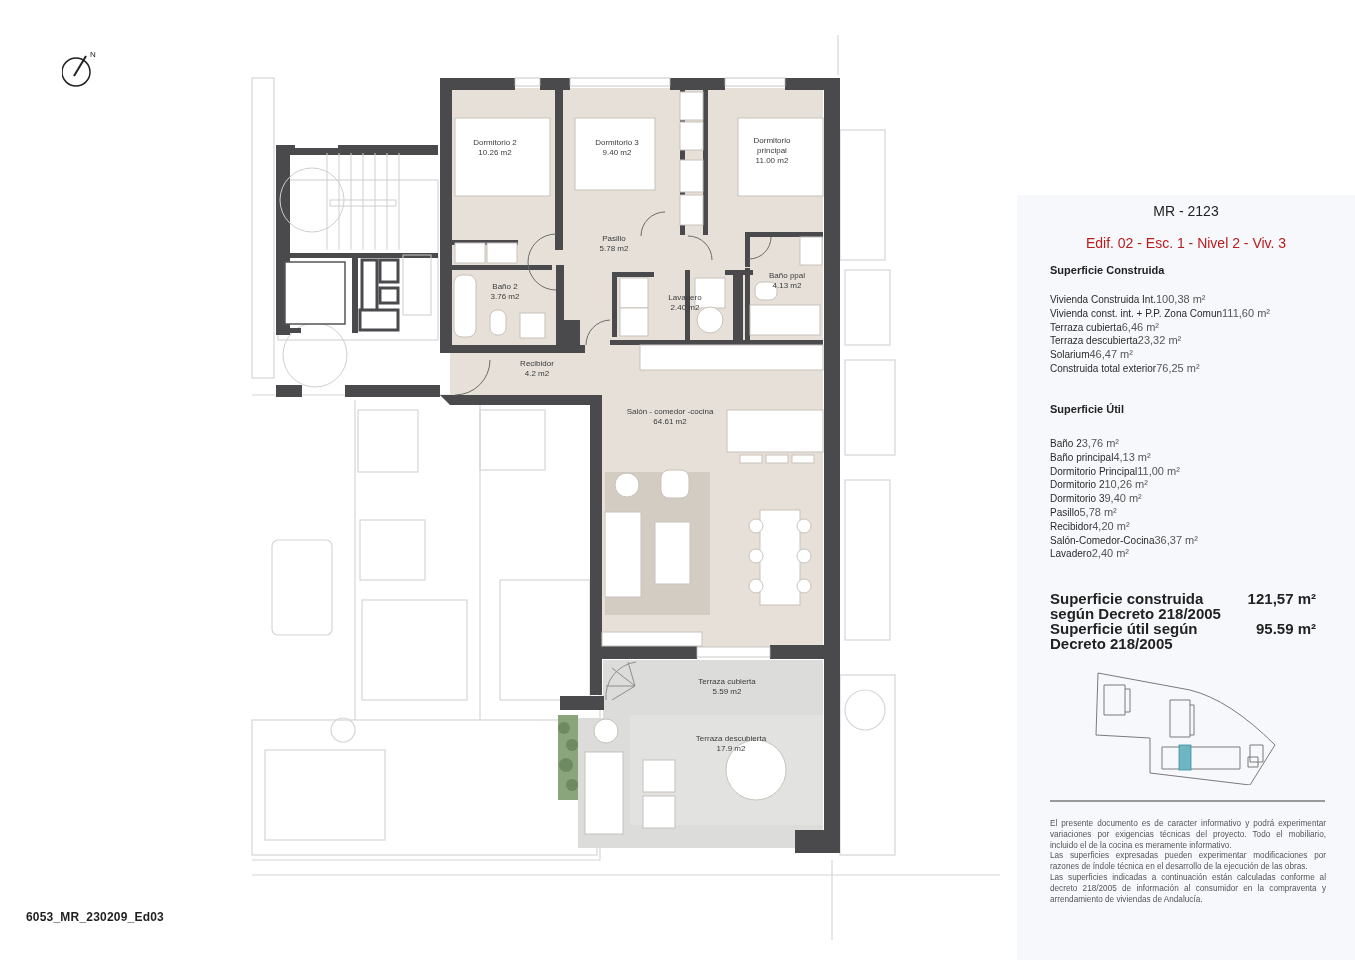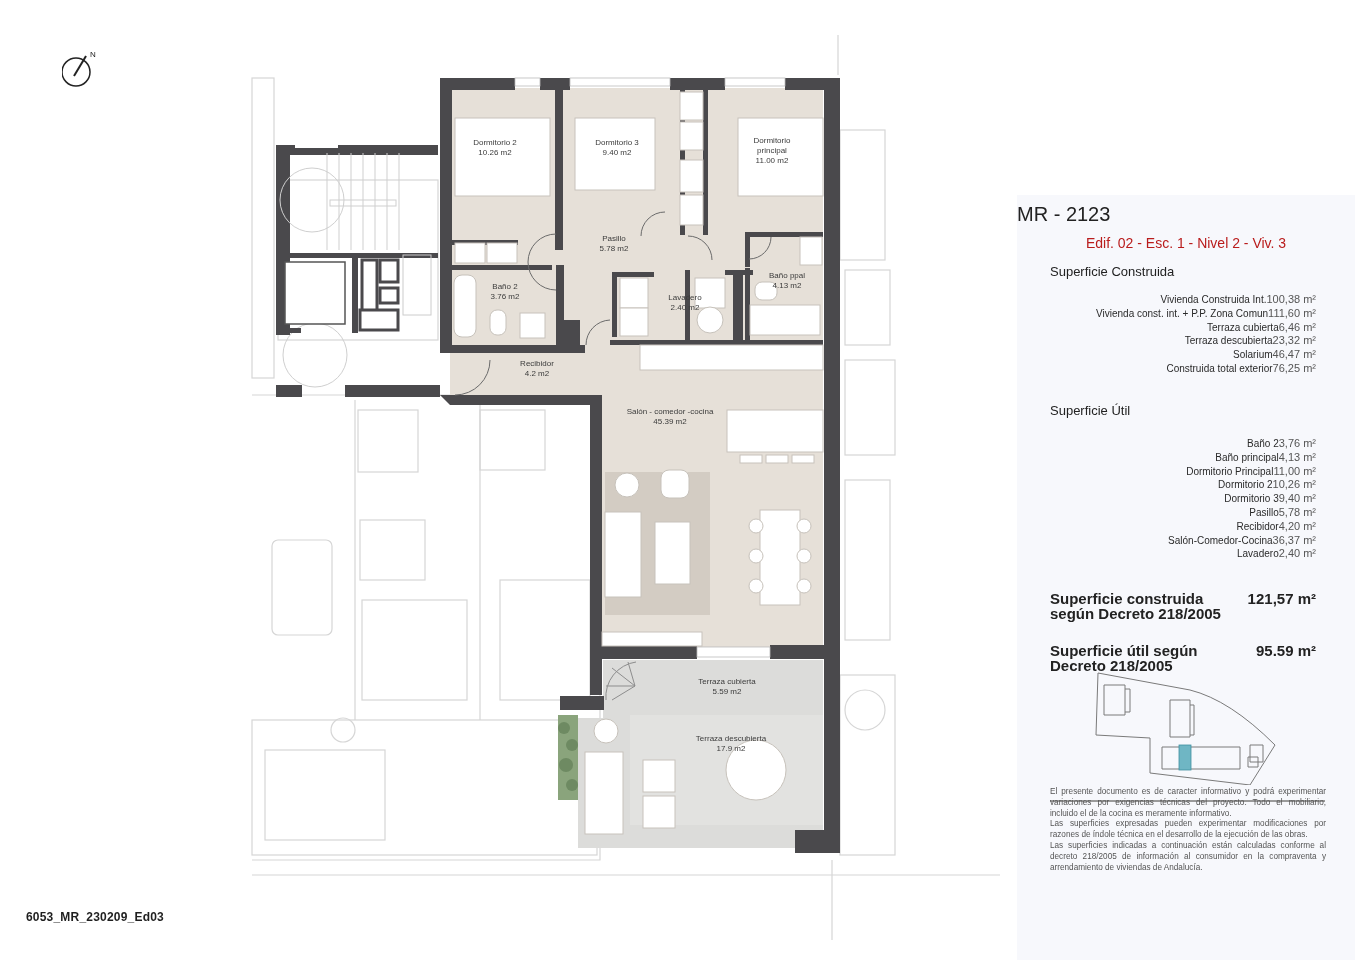--- a/index.html
+++ b/index.html
@@ -7,31 +7,31 @@
   .abs { position:absolute; }
   
   .compass { left:62px; top:48px; width:36px; height:40px; }
   .doc-code { left:26px; top:910px; font-size:12px; font-weight:bold; color:#1f1f1f; letter-spacing:0.2px; }
   
   .plan { left:0; top:0; width:1000px; height:960px; }
   .room-label { position:absolute; font-size:8px; line-height:10px; text-align:center; color:#3b3b3b; white-space:nowrap; transform:translateX(-50%); }
   .room-label span { display:block; }
   
   .panel { left:1017px; top:195px; width:338px; height:765px; background:#f7f8fc; }
-  .p-title { position:absolute; left:0; width:338px; top:8px; text-align:left; font-size:20px; color:#222; }
+  .p-title { position:absolute; left:0; width:338px; top:8px; text-align:center; font-size:14px; color:#222; }
   .p-sub { position:absolute; left:0; width:338px; top:40px; text-align:center; font-size:14px; color:#b91c1c; }
-  .sec-h { position:absolute; left:33px; font-size:13px; font-weight:normal; color:#222; }
+  .sec-h { position:absolute; left:33px; font-size:11px; font-weight:bold; color:#222; }
   .rows { position:absolute; left:33px; width:266px; }
-  .row { display:flex; justify-content:flex-end; font-size:10px; line-height:13.8px; color:#2a2a2a; }
+  .row { display:flex; justify-content:flex-start; font-size:10px; line-height:13.8px; color:#2a2a2a; }
   .row .v { color:#555; font-size:11px; }
   .tot { position:absolute; left:33px; width:266px; display:flex; justify-content:space-between; font-size:15px; font-weight:bold; line-height:15px; color:#222; }
   .tot .lbl { width:180px; }
   .sitemap { position:absolute; left:73px; top:470px; width:200px; height:120px; }
   .rule { position:absolute; left:33px; top:605px; width:275px; height:2px; background:#9a9a9a; }
-  .disclaimer { position:absolute; left:33px; top:592px; width:276px; font-size:8.2px; line-height:10.8px; color:#555; text-align:justify; }
+  .disclaimer { position:absolute; left:33px; top:624px; width:276px; font-size:8.2px; line-height:10.8px; color:#555; text-align:justify; }
   .disclaimer p { margin:0; }
 </style>
 </head>
 <body>
 
 <div class="abs compass">
   <svg width="40" height="40" viewBox="0 0 40 40">
     <circle cx="14" cy="24" r="14" fill="none" stroke="#222" stroke-width="1.5"></circle>
     <line x1="12" y1="28" x2="24" y2="8" stroke="#222" stroke-width="2"></line>
     <text x="28" y="9" font-size="8" font-family="Liberation Sans, sans-serif" fill="#222">N</text>
@@ -249,21 +249,21 @@
   <div class="room-label" style="left:787px;top:271px;">
     <span>Baño ppal</span>
       <span>4.13 m2</span>
   </div>
   <div class="room-label" style="left:537px;top:359px;">
     <span>Recibidor</span>
       <span>4.2 m2</span>
   </div>
   <div class="room-label" style="left:670px;top:407px;">
     <span>Salón - comedor -cocina</span>
-      <span>45.39 m2</span>
+      <span>64.61 m2</span>
   </div>
   <div class="room-label" style="left:727px;top:677px;">
     <span>Terraza cubierta</span>
       <span>5.59 m2</span>
   </div>
   <div class="room-label" style="left:731px;top:734px;">
     <span>Terraza descubierta</span>
       <span>17.9 m2</span>
   </div>
 </div>
@@ -337,21 +337,21 @@
     <div class="row">
         <span>Lavadero</span>
         <span class="v">2,40 m²</span>
       </div>
   </div>
 
   <div class="tot" style="top:396px;">
     <span class="lbl">Superficie construida según Decreto 218/2005</span>
       <span>121,57 m²</span>
   </div>
-  <div class="tot" style="top:448px;">
+  <div class="tot" style="top:426px;">
     <span class="lbl">Superficie útil según Decreto 218/2005</span>
       <span>95.59 m²</span>
   </div>
 
   <div class="sitemap">
     <svg width="200" height="120" viewBox="0 0 200 120">
       <g fill="none" stroke="#7a7a7a" stroke-width="1">
         <path d="M8 8 L100 25 Q140 35 185 80 L160 120 L60 108 L60 73 L6 70 Z"></path>
         <path d="M14 20 H35 V50 H14 Z M35 24 H40 V47 H35"></path>
         <path d="M80 35 H100 V72 H80 Z M100 40 H104 V70 H100"></path>

